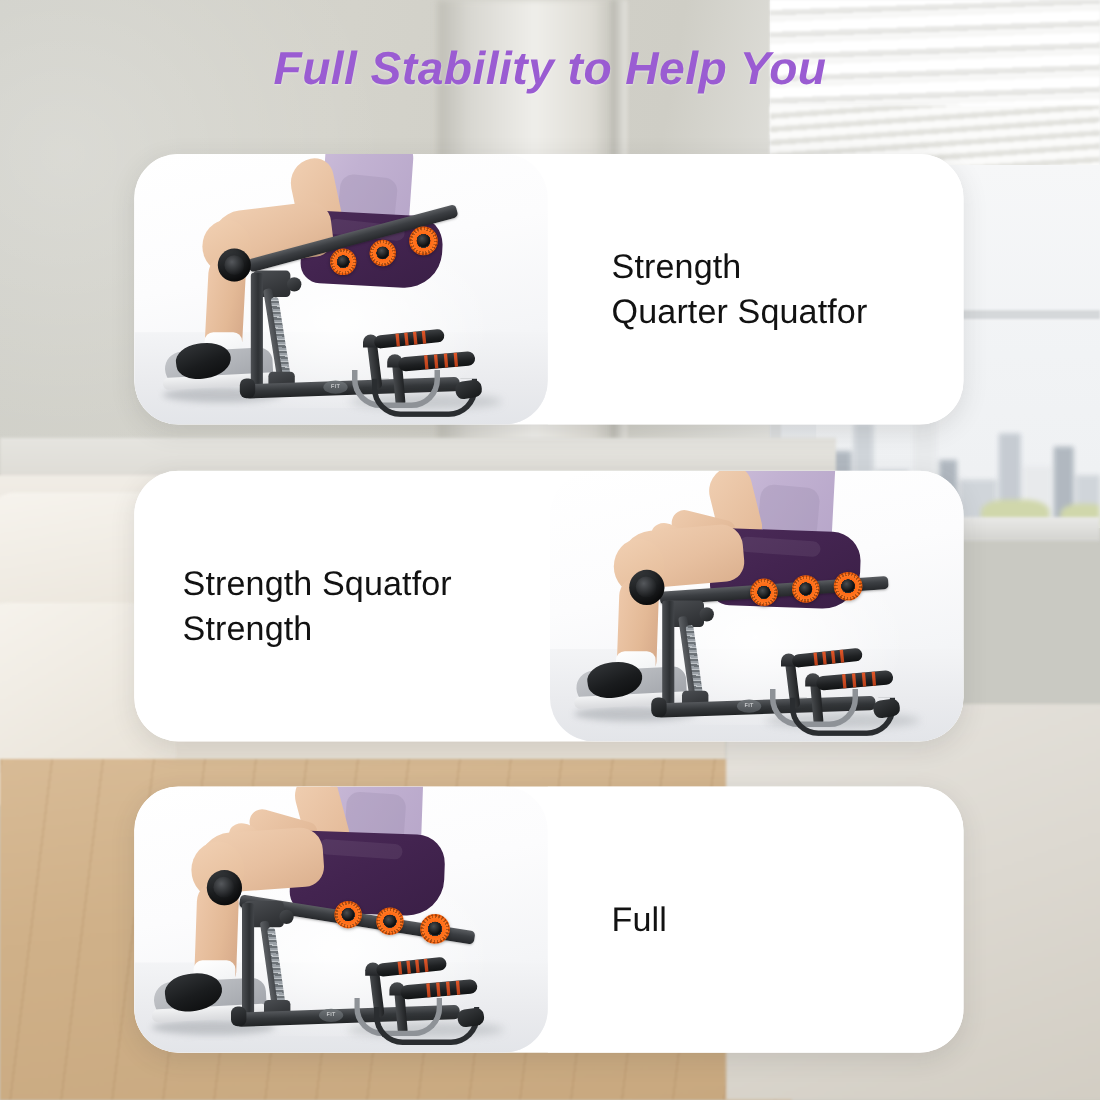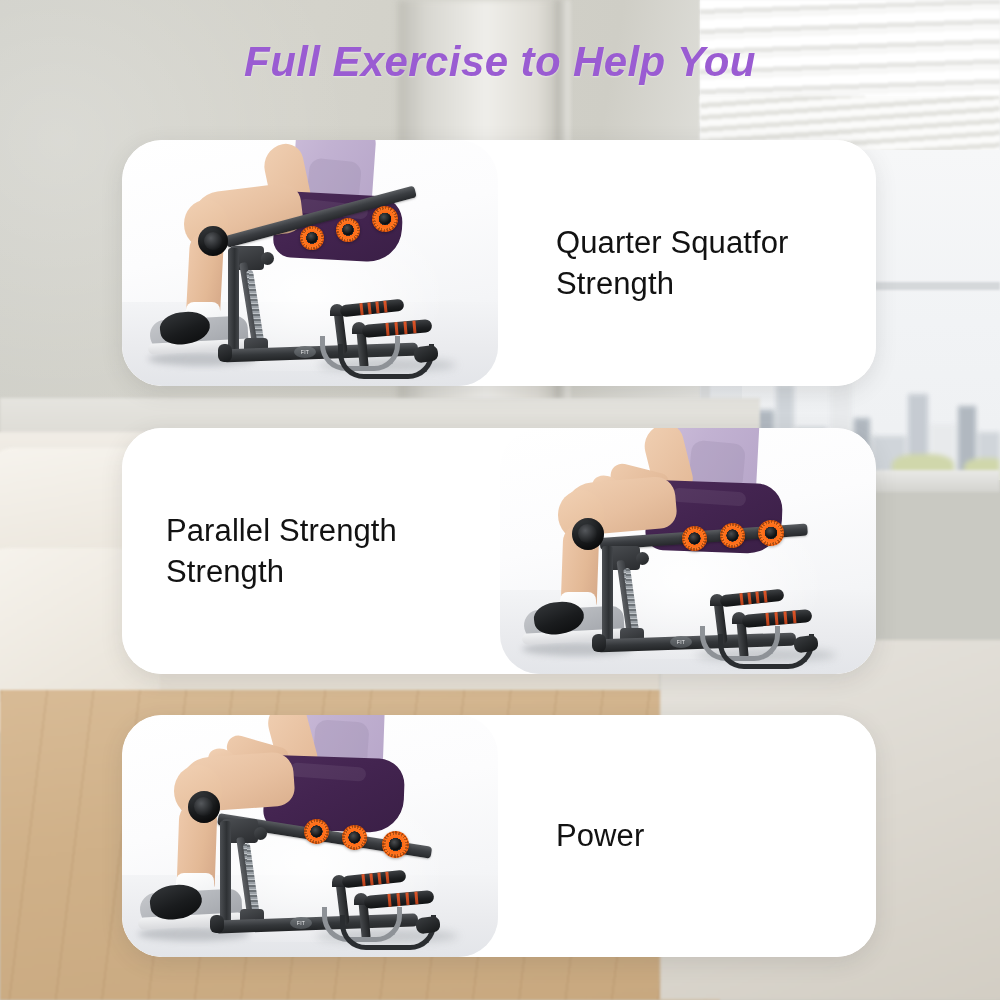--- a/index.html
+++ b/index.html
@@ -429,21 +429,21 @@
     <div class="cush" style="left:212px;top:442px;width:230px;height:156px;"></div>
     <div class="cush" style="left:432px;top:446px;width:240px;height:152px;"></div>
     <div class="sofa-seat"></div>
     <div class="sofa-arm"></div>
 
     <div class="bg-floor"></div>
     <div class="bg-floor-right"></div>
     <div class="bg-floor-sheen"></div>
   </div>
 
-  <div class="title">Full Exercise to Help You</div>
+  <div class="title">Full Stability to Help You</div>
 
   <div class="card c1">
     <div class="photo">
       <div class="studio-floor"></div>
       <div class="studio-glow"></div>
       <div class="scene">
 
         <div class="torso" style="left:172px;top:-16px;width:80px;height:86px;transform:rotate(4deg);"></div>
         <div class="torso-shade" style="left:186px;top:20px;width:52px;height:46px;transform:rotate(6deg);"></div>
         <div class="arm" style="left:145px;top:4px;width:40px;height:70px;transform:rotate(-12deg);"></div>
@@ -500,22 +500,22 @@
             <span style="left:42px;"></span>
             <span style="left:51px;"></span>
         </div>
         <div class="handle-foot light" style="left:198px;top:196px;width:70px;height:30px;"></div>
         <div class="handle-foot" style="left:216px;top:204px;width:86px;height:30px;"></div>
         <div class="handle-tip" style="left:292px;top:206px;width:24px;height:16px;transform:rotate(-8deg);"></div>
       </div>
     </div>
     <div class="copy">
       <div class="copy-text">
+        <div>Strength</div>
         <div>Quarter Squatfor</div>
-        <div>Strength</div>
       </div>
     </div>
   </div>
 
   <div class="card c2 rev">
     <div class="photo">
       <div class="studio-floor"></div>
       <div class="studio-glow"></div>
       <div class="scene">
 
@@ -574,21 +574,21 @@
             <span style="left:42px;"></span>
             <span style="left:51px;"></span>
         </div>
         <div class="handle-foot light" style="left:200px;top:198px;width:70px;height:30px;"></div>
         <div class="handle-foot" style="left:218px;top:206px;width:86px;height:30px;"></div>
         <div class="handle-tip" style="left:294px;top:208px;width:24px;height:16px;transform:rotate(-8deg);"></div>
       </div>
     </div>
     <div class="copy">
       <div class="copy-text">
-        <div>Parallel Strength</div>
+        <div>Strength Squatfor</div>
         <div>Strength</div>
       </div>
     </div>
   </div>
 
   <div class="card c3">
     <div class="photo">
       <div class="studio-floor"></div>
       <div class="studio-glow"></div>
       <div class="scene">
@@ -648,18 +648,18 @@
             <span style="left:42px;"></span>
             <span style="left:51px;"></span>
         </div>
         <div class="handle-foot light" style="left:200px;top:192px;width:70px;height:30px;"></div>
         <div class="handle-foot" style="left:218px;top:200px;width:86px;height:30px;"></div>
         <div class="handle-tip" style="left:294px;top:202px;width:24px;height:16px;transform:rotate(-8deg);"></div>
       </div>
     </div>
     <div class="copy">
       <div class="copy-text">
-        <div>Power</div>
+        <div>Full</div>
       </div>
     </div>
   </div>
 
 </div>
 
 </body></html>

